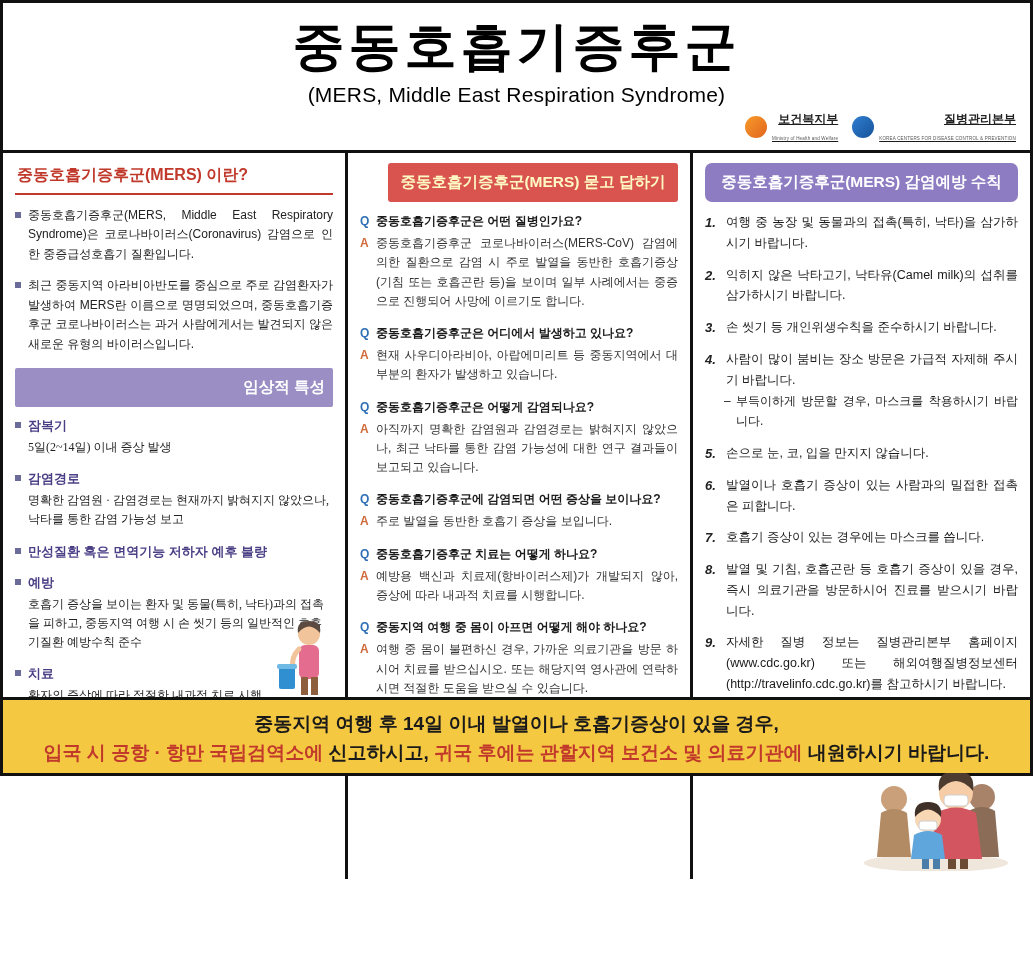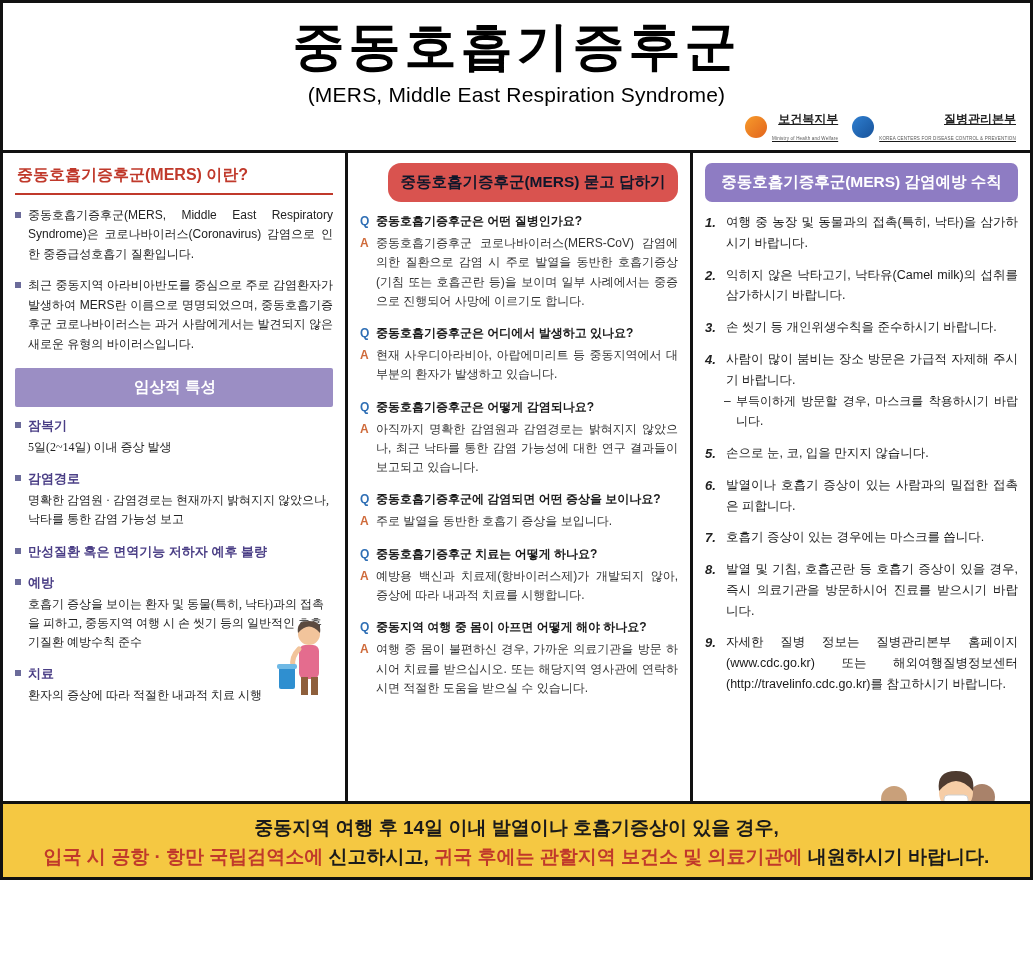--- a/index.html
+++ b/index.html
@@ -6,21 +6,21 @@
   html, body { margin:0; padding:0; }
   body {
     width:1033px; height:960px;
     background:#ffffff;
     font-family:"Liberation Sans", sans-serif;
     color:#1a1a1a;
     overflow:hidden;
   }
   .poster {
     position:relative;
-    width:1033px; height:880px;
+    width:1033px; height:776px;
     background:#ffffff;
     border:3px solid #111;
   }
   
   .header {
     position:relative;
     height:150px;
     border-bottom:3px solid #111;
     text-align:center;
     padding-top:8px;
@@ -75,24 +75,24 @@
   .col-mid  { width:345px; border-right:3px solid #111; }
   .col-right{ width:337px; }
 
   .banner {
     font-size:15.5px;
     font-weight:bold;
     padding:9px 8px;
     text-align:center;
     margin-bottom:10px;
   }
-  .banner.redfill { background:#d9534f; color:#0f172a; border-radius:13px;margin-left:28px; }
+  .banner.redfill { background:#d9534f; color:#fef9c3; border-radius:3px;margin-left:28px; }
   .banner.purplefill { background:#8e7cc3; color:#fff; border-radius:7px; }
   .banner.purplebar {
-    background:#9b8ec4; color:#fff; text-align:center; padding-left:10px;
+    background:#9b8ec4; color:#fff; text-align:right; padding-left:10px;
     margin:14px 0 10px 0; border-radius:2px;
   }
   .sec-title-red {
     color:#c0392b;
     font-size:16px;
     font-weight:bold;
     border-bottom:2px solid #c0392b;
     padding:2px 0 7px 2px;
     margin-bottom:11px;
   }

